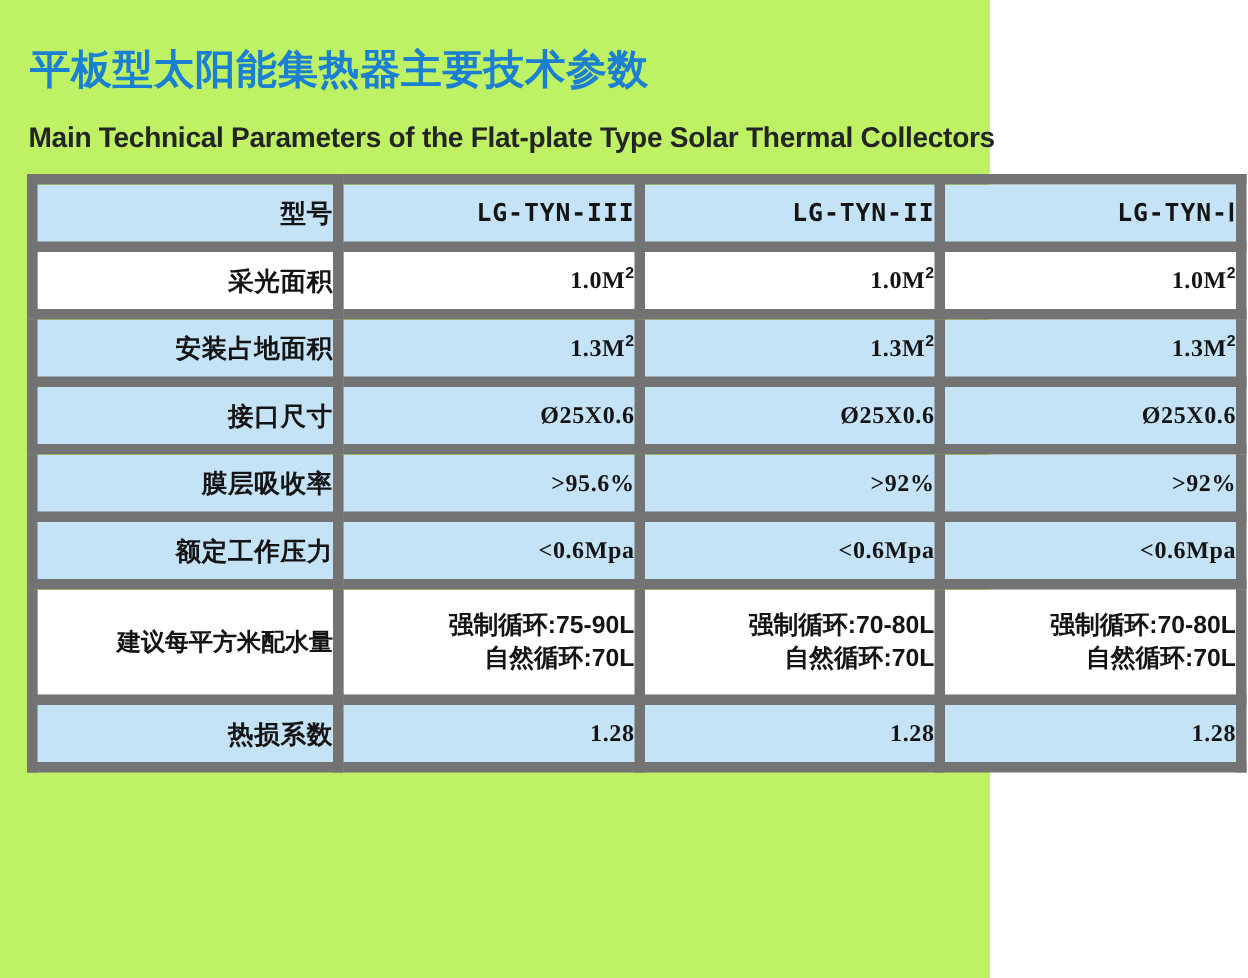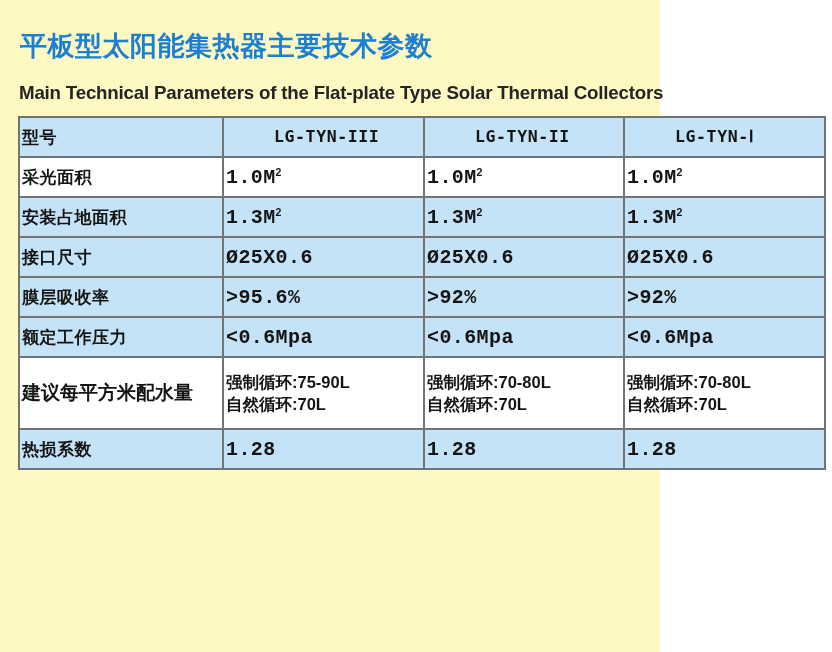--- a/index.html
+++ b/index.html
@@ -12,22 +12,23 @@
     height: 652px;
     font-family: "Liberation Sans", "DejaVu Sans", sans-serif;
     color: #1a1a1a;
     overflow: hidden;
   }
 
   .page {
     position: relative;
     width: 660px;
     height: 652px;
-    background: #fef9c3;
+    background: #bef264;
     box-sizing: border-box;
+    text-align: right;
   }
 
   .title {
     position: absolute;
     left: 20px;
     top: 30px;
     font-size: 27px;
     font-weight: 700;
     color: #1b7fd2;
     letter-spacing: 0.5px;
@@ -62,21 +63,21 @@
     table-layout: fixed;
     border: 1px solid #a9a9a9;
   }
 
   table.spec col.c0 { width: 204px; }
   table.spec col.c1 { width: 201px; }
   table.spec col.c2 { width: 200px; }
   table.spec col.c3 { width: 201px; }
 
   table.spec td {
-    border: 2px solid #737373;
+    border: 7px solid #737373;
     padding: 0 0 0 2px;
     height: 38px;
     font-size: 17px;
     vertical-align: middle;
     color: #141414;
     background: #ffffff;
     overflow: hidden;
     white-space: nowrap;
   }
 
@@ -94,21 +95,21 @@
   }
 
   
   td.val.small {
     font-size: 14.5px;
     letter-spacing: 0;
     font-weight: 700;
   }
 
   td.label.tight {
-    font-size: 19px;
+    font-size: 16px;
     letter-spacing: 0;
   }
 
   tr.tall td { height: 70px; }
 
   td.val.two-line {
     white-space: normal;
     line-height: 1.35;
     font-size: 16.5px;
     font-weight: 700;
@@ -125,23 +126,23 @@
 
   .model {
     font-family: "DejaVu Sans Mono", "Liberation Mono", monospace;
     font-weight: 700;
     font-size: 16.5px;
     letter-spacing: 0.6px;
     margin-left: 48px;
   }
 
   .mono {
-    font-family: Liberation Mono, monospace;
-    font-weight: 700;
-    font-size: 20px;
+    font-family: Liberation Serif, serif;
+    font-weight: 700;
+    font-size: 16px;
     letter-spacing: 0.4px;
   }
 </style>
 </head>
 <body>
 
 <div class="page">
 
   <div class="title">平板型太阳能集热器主要技术参数</div>
 

